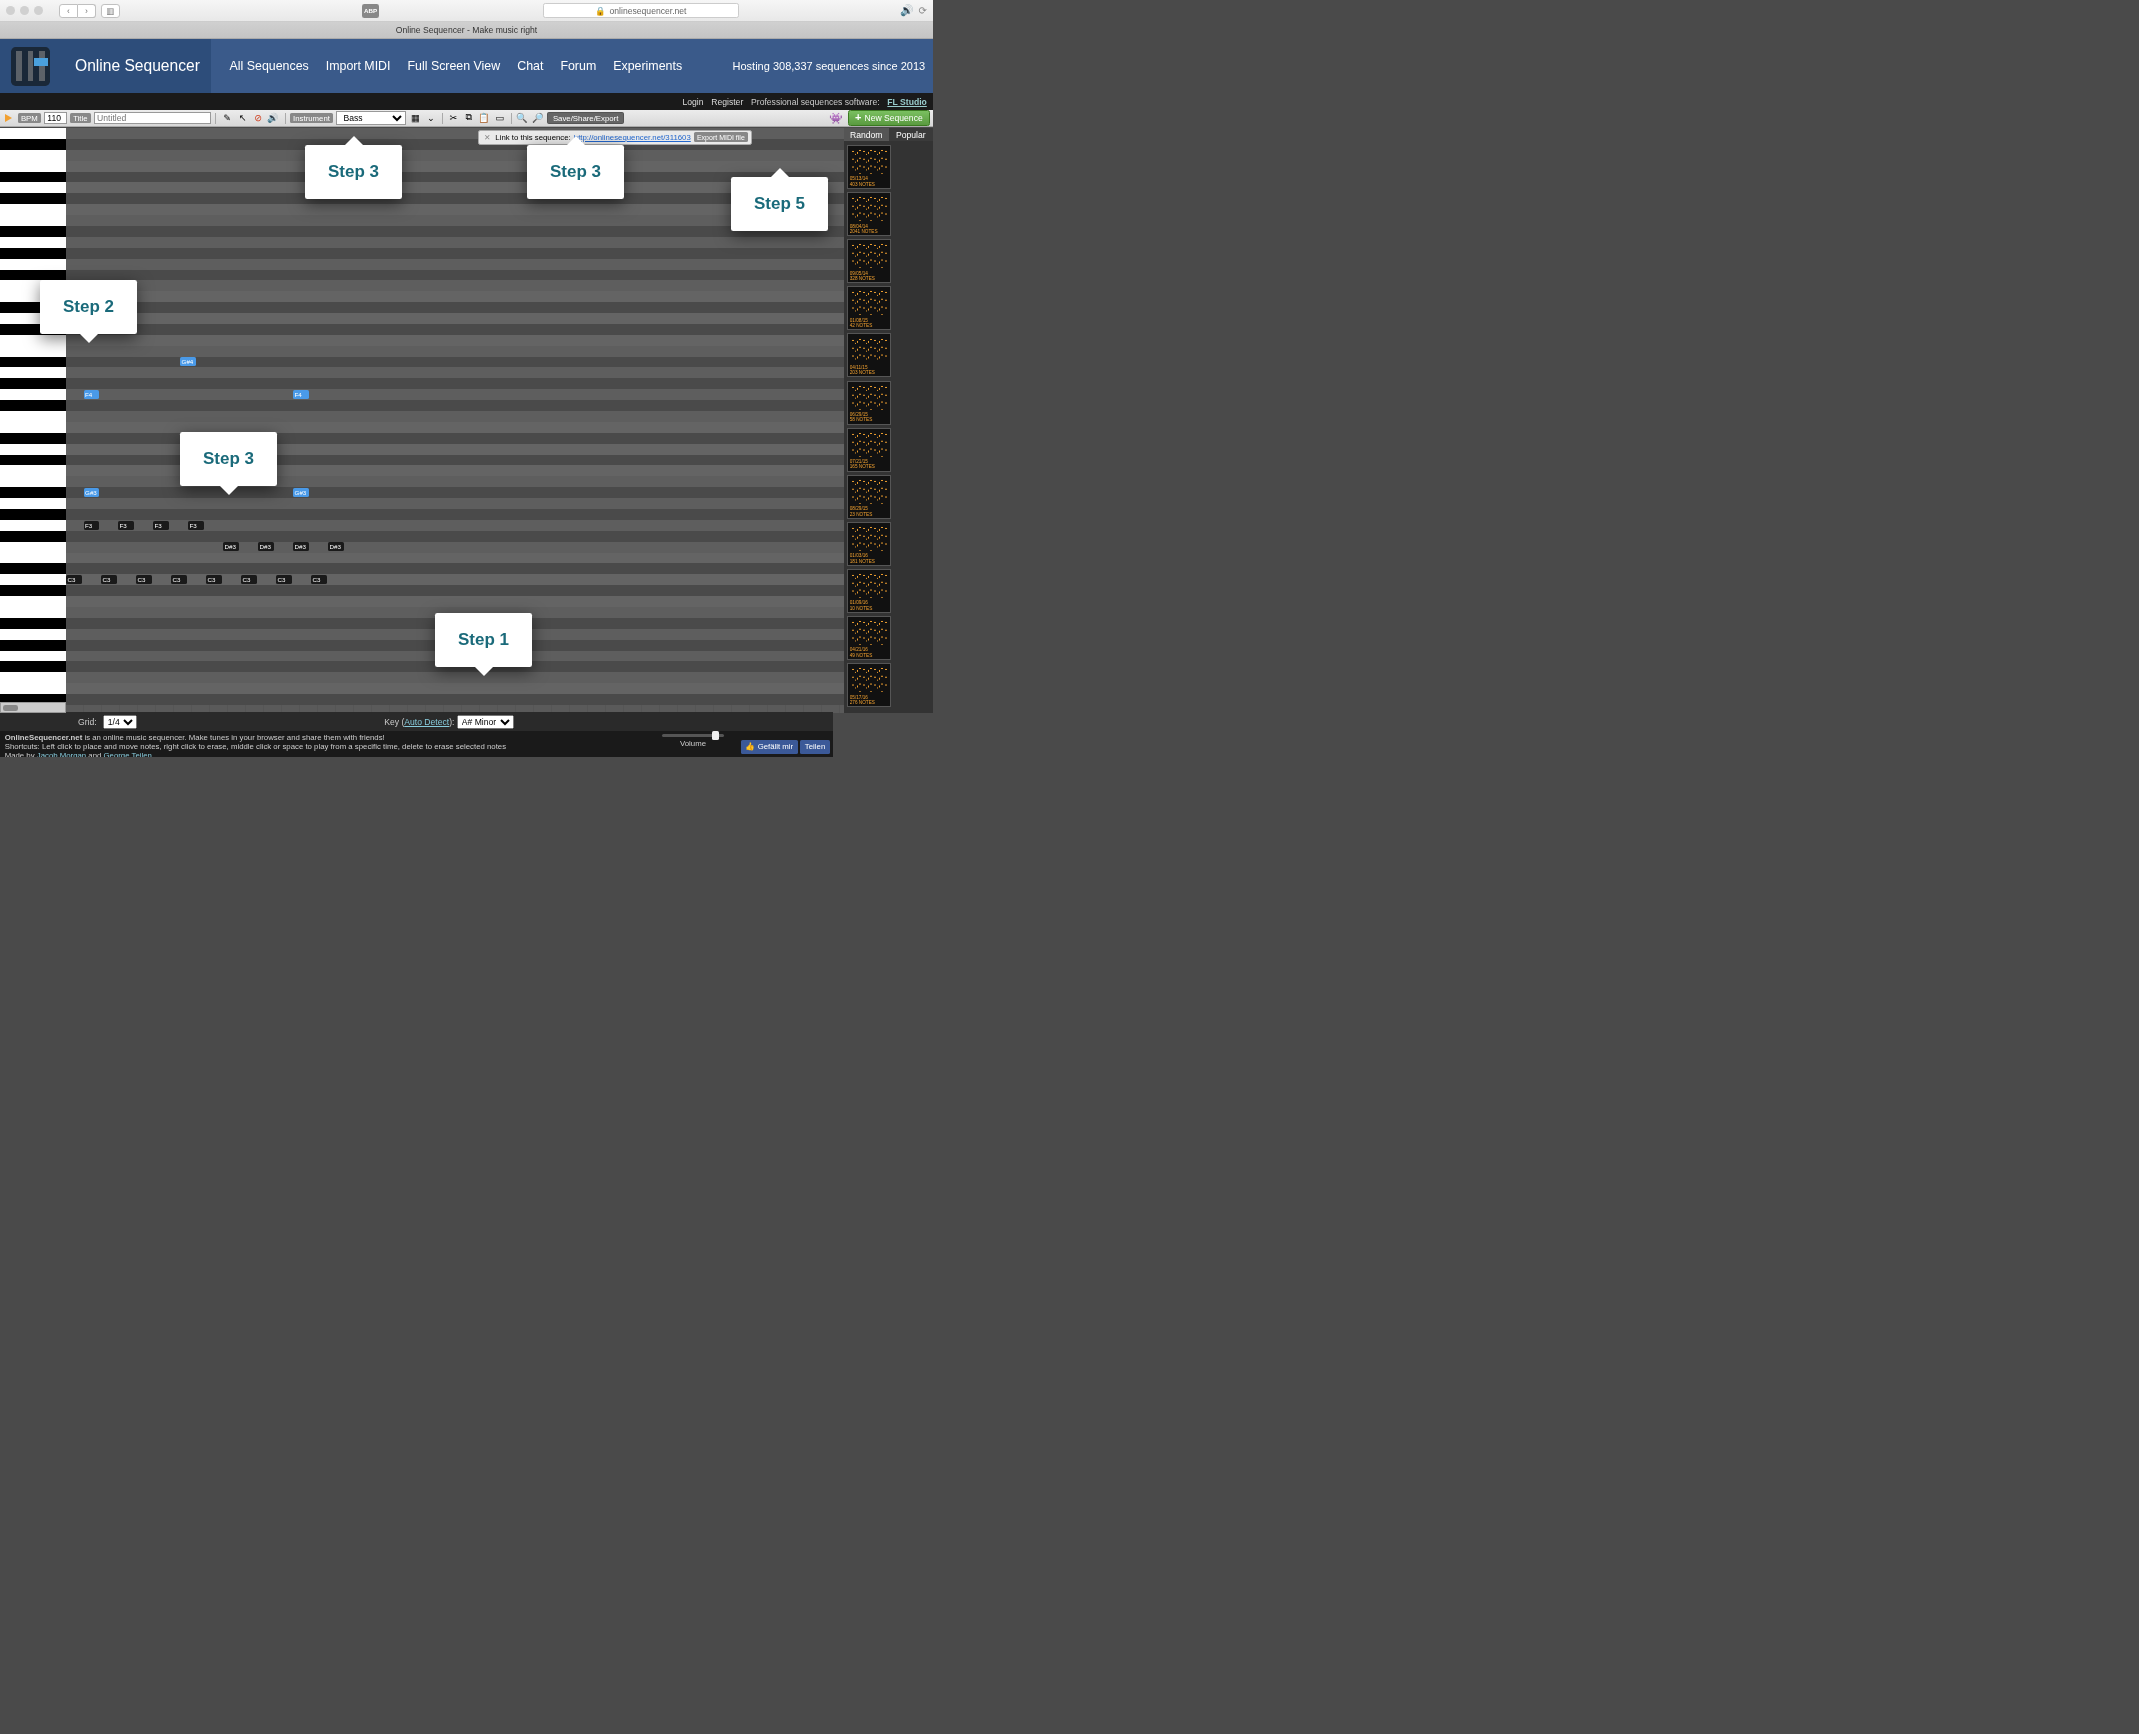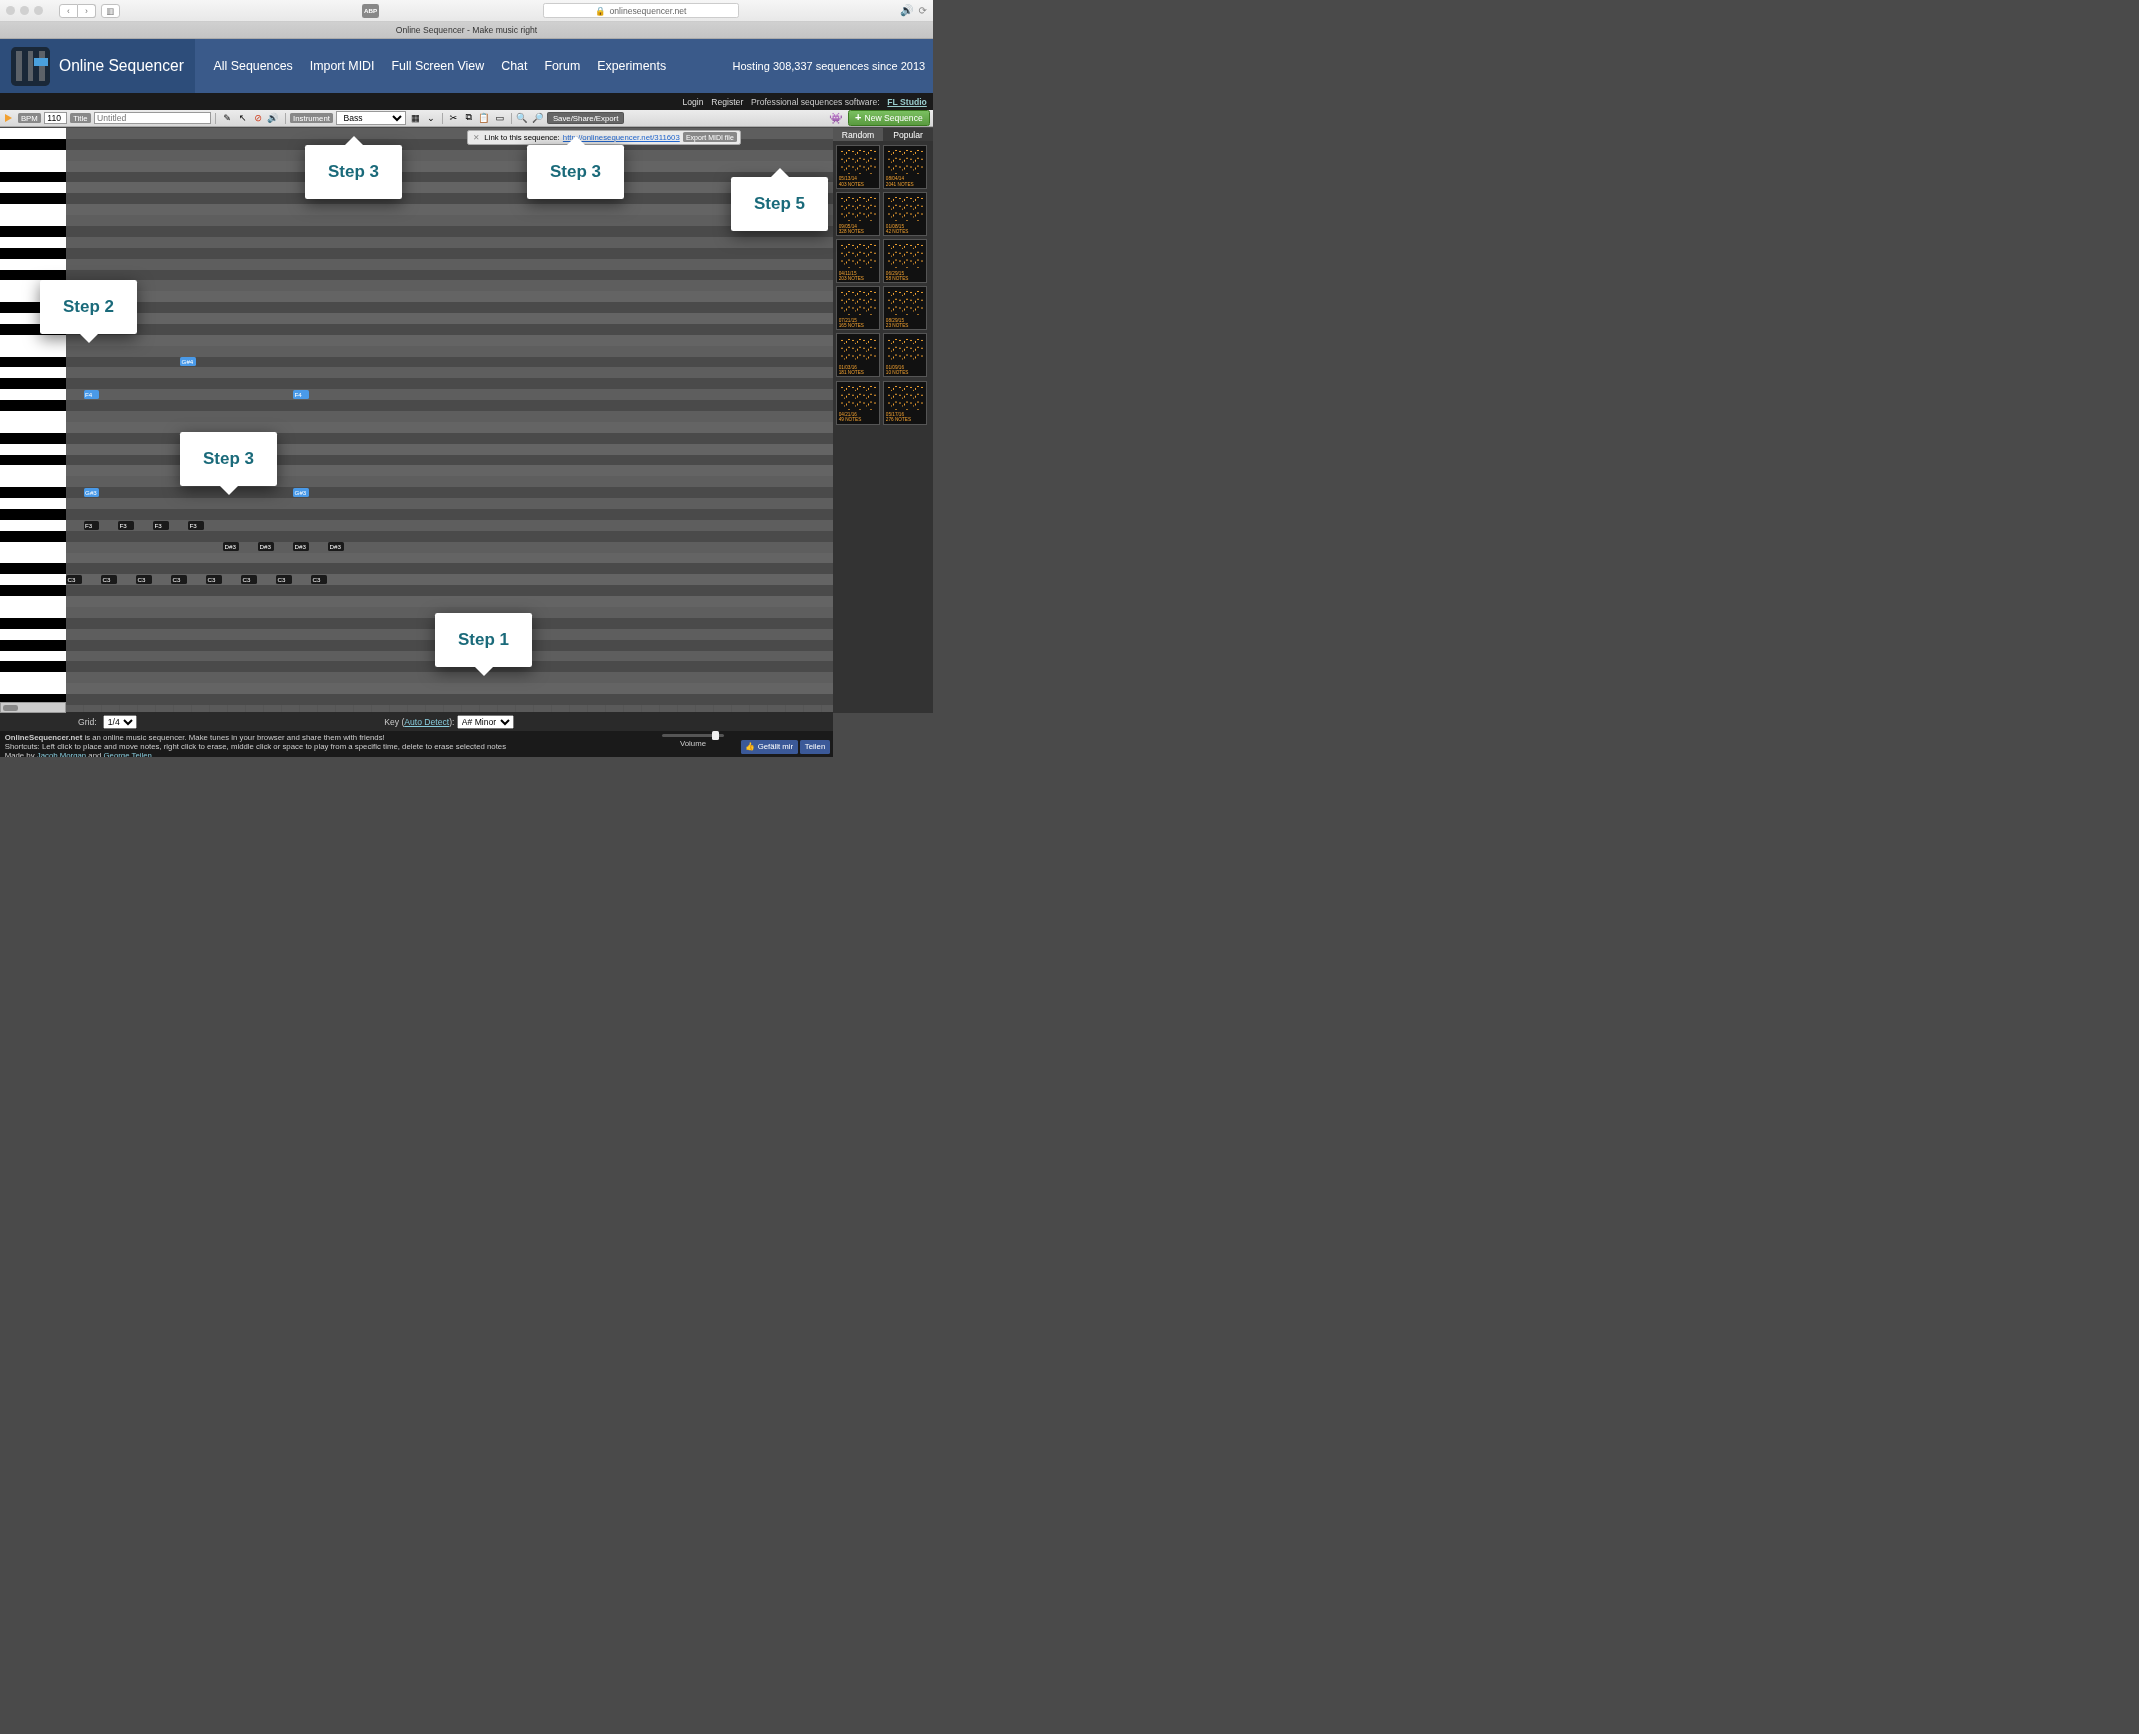--- a/index.html
+++ b/index.html
@@ -15,21 +15,21 @@
   .url-bar{flex:1;margin:0 156px 0 156px;height:15.6px;background:#fff;border:0.8px solid #ccc;border-radius:2.3px;display:flex;align-items:center;justify-content:center;font-size:8.6px;color:#666;gap:3.1px;}
   .abp-badge{width:17px;height:14px;background:#888;border-radius:2.3px;color:#fff;font-size:6.2px;font-weight:bold;display:flex;align-items:center;justify-content:center;margin-right:3.1px;}
   .chrome-right{display:flex;gap:4.7px;align-items:center;}
   .sound-icon{color:#4aa0ff;font-size:11px;}
   .refresh-icon{color:#888;font-size:10px;}
 
   .tab-title-bar{height:17px;background:linear-gradient(#d0d0d0,#c4c4c4);display:flex;align-items:center;justify-content:center;font-size:8.6px;color:#333;border-bottom:0.8px solid #aaa;}
 
   
   .header{height:54px;background:#3a5a8a;display:flex;align-items:center;padding:0 7.8px 0 0;color:#fff;}
-  .logo-block{background:#2d4d7a;height:100%;display:flex;align-items:center;padding:0 11px;gap:9px;}
+  .logo-block{background:#2d4d7a;height:100%;display:flex;align-items:center;padding:0 11px;gap:25px;}
   .logo-icon{width:39px;height:39px;background:#1a2838;border-radius:4.7px;position:relative;overflow:hidden;}
   .logo-icon::before{content:"";position:absolute;inset:4.7px;background:linear-gradient(90deg,#888 20%,transparent 20% 40%,#888 40% 60%,transparent 60% 80%,#888 80%);opacity:.6;}
   .logo-icon::after{content:"";position:absolute;left:60%;top:30%;width:14px;height:7.8px;background:#4aa0dd;}
   .logo-text{font-size:15.6px;font-weight:300;}
   .nav-links{display:flex;gap:17px;margin-left:18.7px;font-size:12.4px;}
   .nav-links span{cursor:pointer;}
   .header-right{margin-left:auto;font-size:11px;}
 
   
   .subbar{height:17px;background:#1a1a1a;display:flex;align-items:center;justify-content:flex-end;color:#ccc;font-size:8.6px;padding:0 6.2px;gap:7.8px;}
@@ -71,21 +71,21 @@
   .note-blue{background:#4a9ae8;}
   .note-black{background:#1a1a1a;}
 
   
   .share-bubble{position:absolute;top:1.6px;right:92px;background:#eaeaea;border:0.8px solid #aaa;border-radius:2.3px;padding:1.6px 3.1px;display:flex;align-items:center;gap:3.1px;font-size:7.8px;z-index:50;}
   .share-bubble .close{font-size:7.8px;color:#888;cursor:pointer;padding:0 1.6px;}
   .share-bubble a{color:#2266cc;text-decoration:underline;}
   .share-bubble .export{background:#888;color:#fff;padding:1.6px 3.1px;font-size:7px;border-radius:1.6px;cursor:pointer;}
 
   
-  .rsidebar{width:100px;background:#333;overflow-y:auto;}
+  .rsidebar{width:89px;background:#333;overflow-y:auto;}
   .rsb-tab{height:14px;background:#555;color:#fff;font-size:8.6px;display:flex;align-items:center;justify-content:center;border-bottom:0.8px solid #333;width:50%;float:left;cursor:pointer;}
   .rsb-tab.dk{background:#3a3a3a;}
   .thumbs{clear:both;display:flex;flex-wrap:wrap;gap:3.1px;padding:3.1px;}
   .thumb{width:44px;height:44px;background:#111;border:0.8px solid #555;position:relative;font-size:4.7px;color:#f0a030;overflow:hidden;}
   .thumb-dots{position:absolute;inset:3.1px 3.1px 14px 3.1px;background:radial-gradient(circle at 20% 30%,#f0a030 0.8px,transparent 0.8px),radial-gradient(circle at 60% 50%,#f0a030 0.8px,transparent 0.8px),radial-gradient(circle at 40% 70%,#f0a030 0.8px,transparent 0.8px),radial-gradient(circle at 80% 20%,#f0a030 0.8px,transparent 0.8px);background-size:11px 7.8px;}
   .thumb-info{position:absolute;bottom:0;left:0;right:0;padding:0.8px 1.6px;line-height:5.4px;}
 
   
   .callout{position:absolute;background:#fff;border-radius:2.3px;box-shadow:0 4.7px 15.6px rgba(0,0,0,.5);padding:17px 23px;font-size:17px;font-weight:bold;color:#1a6a7a;z-index:100;}
   .callout::after{content:"";position:absolute;width:0;height:0;border:11px solid transparent;}

